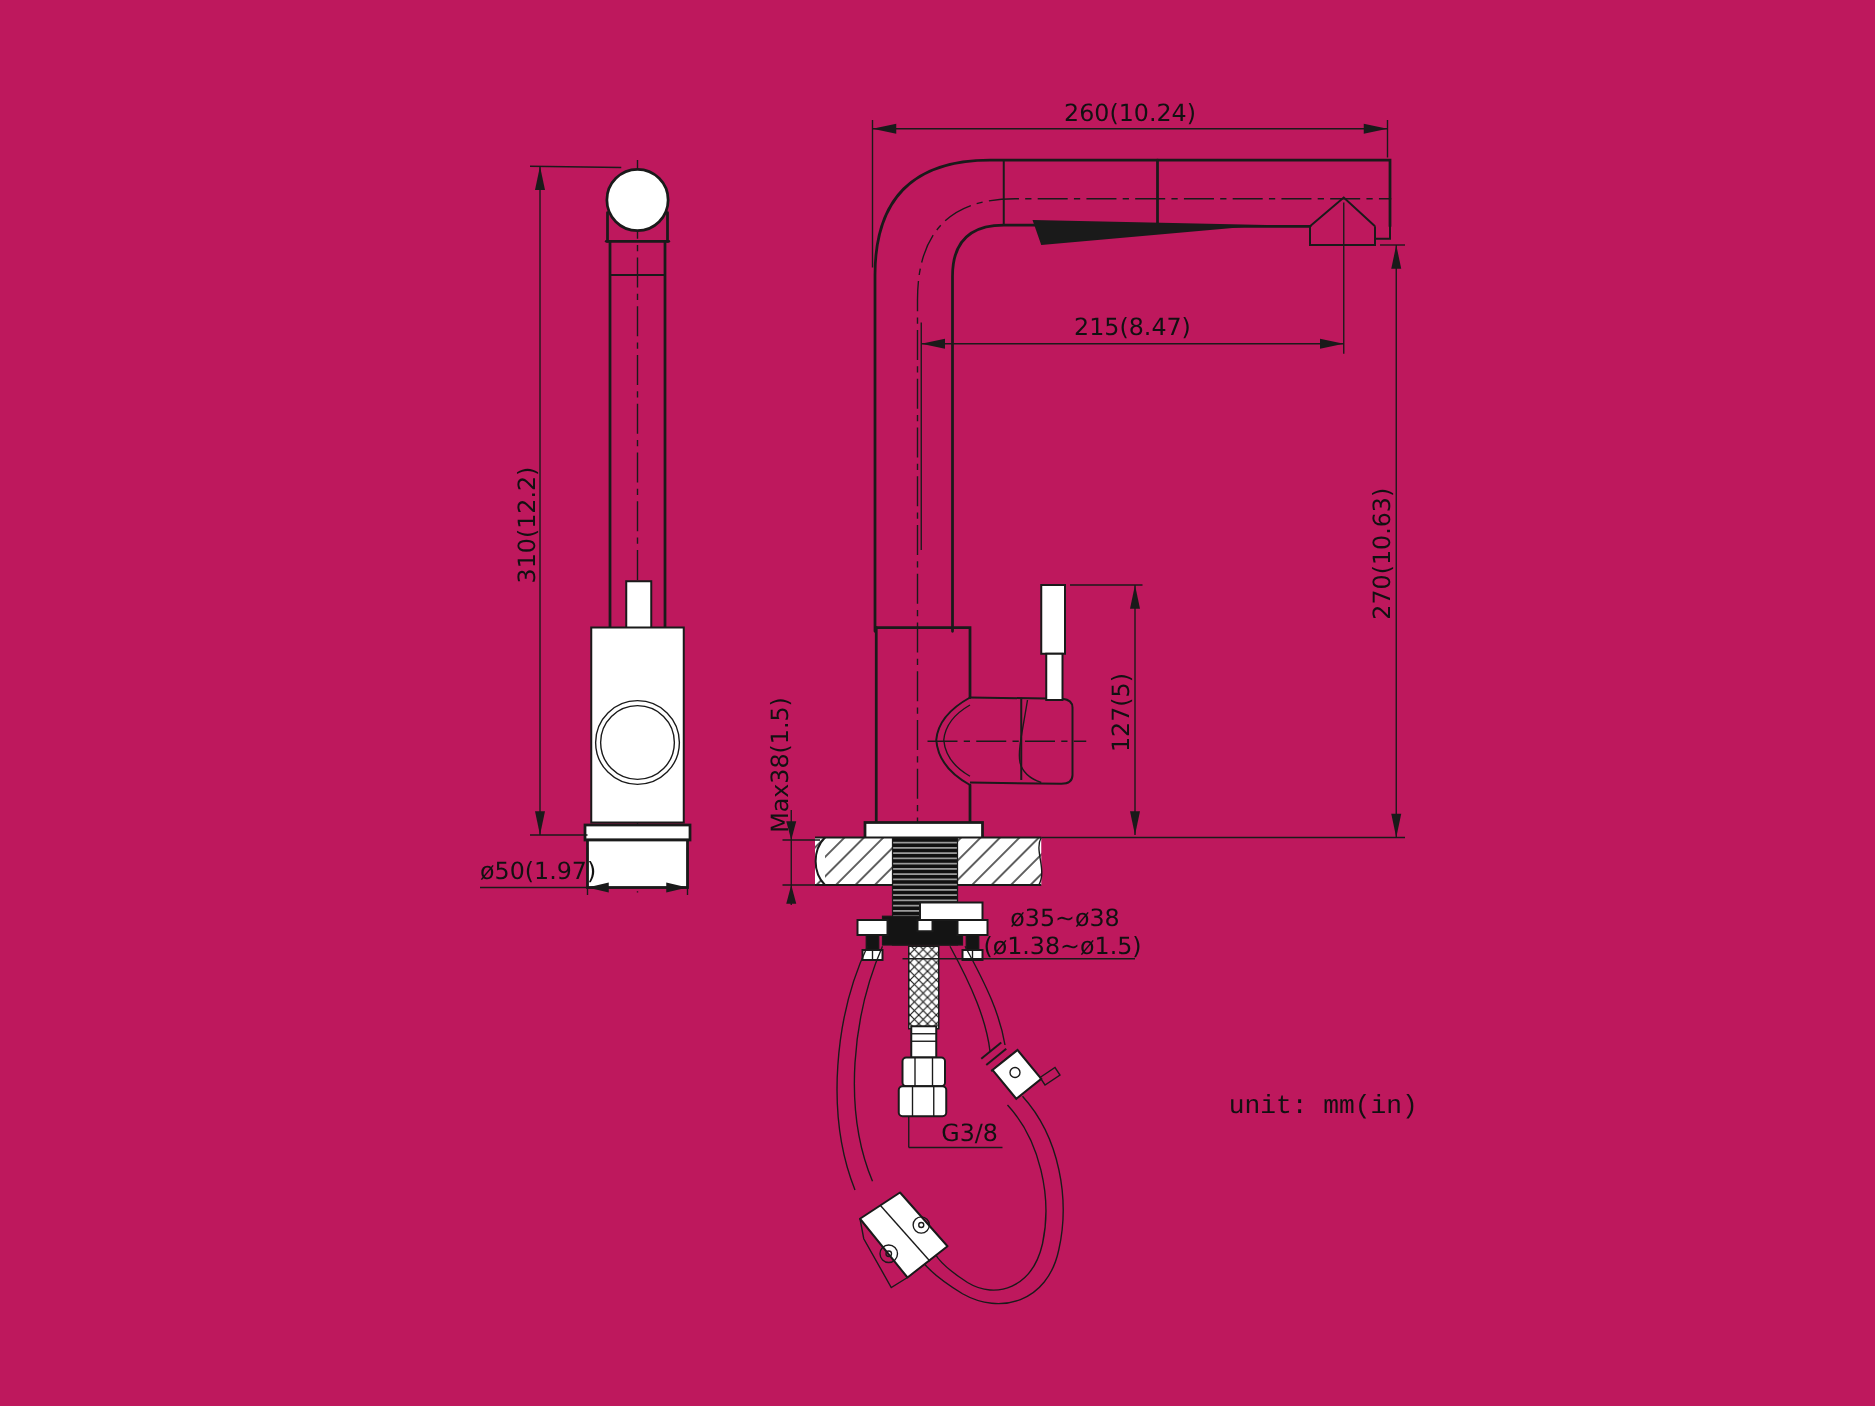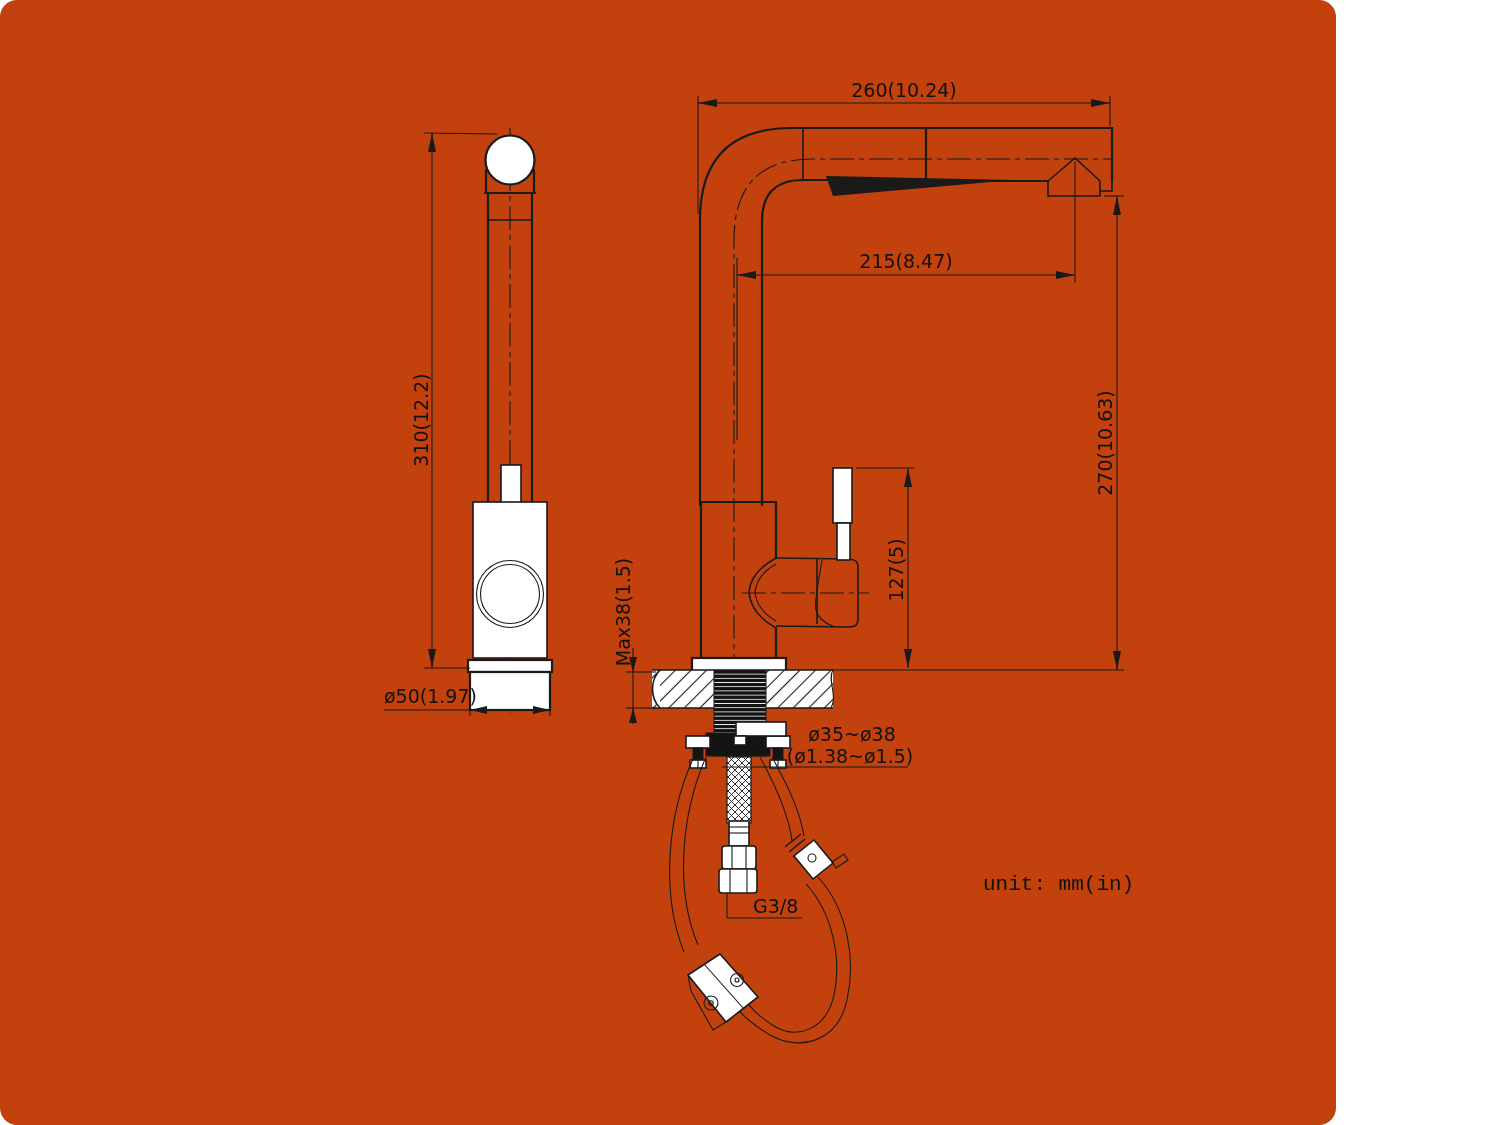--- a/index.html
+++ b/index.html
@@ -1,16 +1,16 @@
 <!DOCTYPE html>
 <html><head>
 <meta charset="utf-8">
 <style>
   html,body{margin:0;padding:0;background:#ffffff;}
-  .page{width:1336px;height:1125px;background:#c2410c;position:relative;overflow:hidden;border-radius:17px;}
+  .page{width:1500px;height:1125px;background:#be185d;position:relative;overflow:hidden;}
   svg{display:block;}
   .ln{stroke:#1a1a1a;stroke-width:2.2;fill:none;stroke-linecap:round;}
   .ln2{stroke:#1a1a1a;stroke-width:1.6;fill:none;}
   .tn{stroke:#1a1a1a;stroke-width:1.1;fill:none;}
   .dim{stroke:#1a1a1a;stroke-width:1.1;fill:none;}
   .cl{stroke:#1a1a1a;stroke-width:1.1;fill:none;stroke-dasharray:24 5 5 5;}
   .ar{fill:#1a1a1a;stroke:none;}
   .wf{fill:#ffffff;stroke:#1a1a1a;stroke-width:2.2;}
   .wf2{fill:#ffffff;stroke:#1a1a1a;stroke-width:1.6;}
   .blk{fill:#141414;stroke:#1a1a1a;stroke-width:1;}

